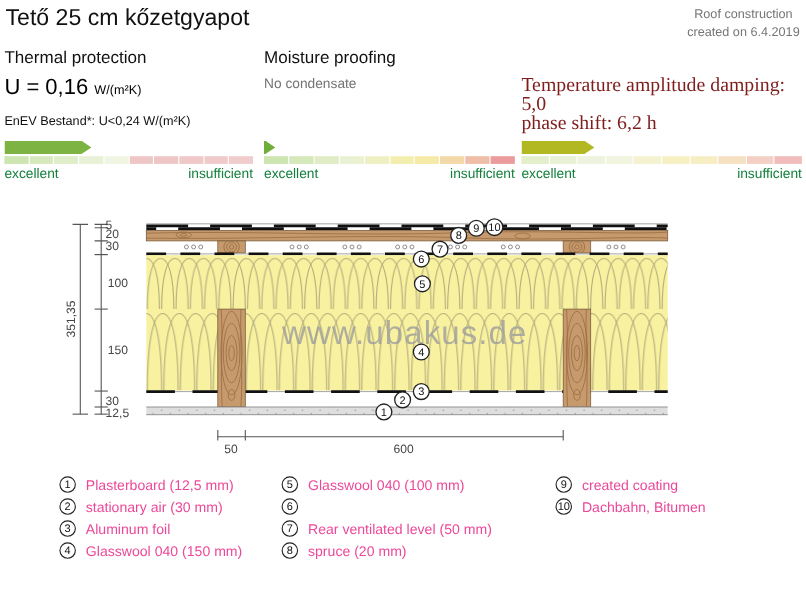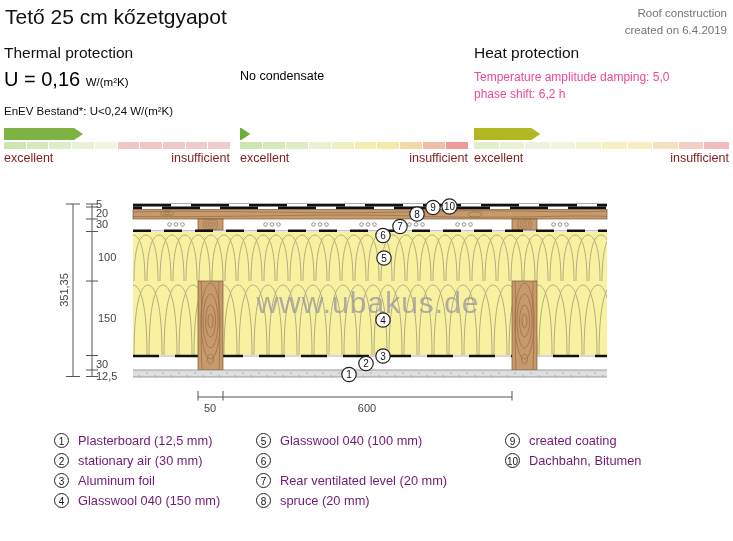--- a/index.html
+++ b/index.html
@@ -1,46 +1,46 @@
 <!DOCTYPE html>
 <html><head>
 <meta charset="utf-8">
 <style>
   html,body{margin:0;padding:0;background:#fff;}
   .page{position:relative;width:733px;height:530px;background:#fff;overflow:hidden;
         font-family:"Liberation Sans",sans-serif;color:#1d1d1d;}
   .title{position:absolute;left:5px;top:5px;font-size:21px;font-weight:400;color:#111;}
-  .meta{position:absolute;right:6px;top:5px;font-size:11.5px;color:#757575;text-align:right;line-height:1.45;}
+  .meta{position:absolute;right:6px;top:5px;font-size:11.5px;color:#757575;text-align:center;line-height:1.45;}
   .col{position:absolute;top:44px;height:122px;}
   .col1{left:4px;width:226px;}
   .col2{left:240px;width:228px;}
   .col3{left:474px;width:255px;}
   .sec-title{position:absolute;top:0;left:0;font-size:15.5px;color:#111;}
   .uval{position:absolute;top:24px;left:0;font-size:20px;color:#000000;}
   .uunit{font-size:11.5px;}
   .enev{position:absolute;top:61px;left:0;font-size:11.5px;color:#111;}
-  .note{position:absolute;top:25px;left:0;font-size:12.5px;color:#000000;}
-  .heat-lines{position:absolute;top:25px;left:0;font-size:12px;line-height:17px;color:#ec4899;}
+  .note{position:absolute;top:25px;left:0;font-size:12.5px;color:#737373;}
+  .heat-lines{position:absolute;top:25px;left:0;font-size:18px;line-height:17px;color:#7f1d1d;font-family:Liberation Serif, serif;}
   .bar{position:absolute;left:0;right:0;top:83px;height:80px;}
   .arrow{position:absolute;left:0;top:1px;height:12px;
          clip-path:polygon(0 0,calc(100% - 9px) 0,100% 50%,calc(100% - 9px) 100%,0 100%);}
   .segs{position:absolute;left:0;right:0;top:15px;height:7px;display:flex;gap:1px;}
   .seg{flex:1 1 0;}
-  .scale-labels{position:absolute;left:0;right:0;top:24px;font-size:12.5px;color:#7f1d1d;}
+  .scale-labels{position:absolute;left:0;right:0;top:24px;font-size:12.5px;color:#15803d;}
   .scale-labels .r{float:right;}
   .diagram-svg{position:absolute;left:0;top:185px;}
   svg text{font-family:"Liberation Sans",sans-serif;}
   .legend-col{position:absolute;top:431px;}
   .lcol1{left:54px;width:200px;}
   .lcol2{left:256px;width:230px;}
   .lcol3{left:505px;width:220px;}
   .lrow{display:flex;align-items:center;height:19.8px;}
   .lnum{flex:0 0 15px;width:15px;height:15px;border:1.2px solid #222;border-radius:50%;
         font-size:10px;line-height:15px;text-align:center;color:#111;box-sizing:border-box;}
-  .llabel{margin-left:9px;font-size:12.8px;color:#701a75;white-space:nowrap;}
+  .llabel{margin-left:9px;font-size:12.8px;color:#ec4899;white-space:nowrap;}
 </style>
 </head>
 <body>
 
 <div class="page">
 
   <div class="title">Tető 25 cm kőzetgyapot</div>
   <div class="meta">
     <div>Roof construction</div>
     <div>created on 6.4.2019</div>
@@ -68,20 +68,21 @@
           <div class="seg" style="background: rgb(241, 204, 204);"></div>
         </div>
       <div class="scale-labels">
         <span>excellent</span>
         <span class="r">insufficient</span>
       </div>
     </div>
   </div>
 
   <div class="col col2">
+    <div class="sec-title">Moisture proofing</div>
     <div class="note">No condensate</div>
     <div class="bar">
       <div class="arrow" style="width: 4.5%; background: rgb(111, 174, 58);"></div>
       <div class="segs">
           <div class="seg" style="background: rgb(205, 229, 177);"></div>
           <div class="seg" style="background: rgb(213, 232, 186);"></div>
           <div class="seg" style="background: rgb(223, 236, 197);"></div>
           <div class="seg" style="background: rgb(234, 241, 211);"></div>
           <div class="seg" style="background: rgb(239, 240, 194);"></div>
           <div class="seg" style="background: rgb(244, 238, 174);"></div>
@@ -91,21 +92,20 @@
           <div class="seg" style="background: rgb(235, 155, 155);"></div>
         </div>
       <div class="scale-labels">
         <span>excellent</span>
         <span class="r">insufficient</span>
       </div>
     </div>
   </div>
 
   <div class="col col3">
-    <div class="sec-title">Heat protection</div>
     <div class="heat-lines">
       <div>Temperature amplitude damping: 5,0</div>
       <div>phase shift: 6,2 h</div>
     </div>
     <div class="bar">
       <div class="arrow" style="width: 26%; background: rgb(178, 184, 33);"></div>
       <div class="segs">
           <div class="seg" style="background: rgb(227, 238, 203);"></div>
           <div class="seg" style="background: rgb(232, 241, 212);"></div>
           <div class="seg" style="background: rgb(237, 243, 220);"></div>
@@ -336,21 +336,21 @@
   <div class="legend-col lcol2">
     <div class="lrow">
       <span class="lnum">5</span>
       <span class="llabel">Glasswool 040 (100 mm)</span>
     </div>
     <div class="lrow">
       <span class="lnum">6</span>
     </div>
     <div class="lrow">
       <span class="lnum">7</span>
-      <span class="llabel">Rear ventilated level (20 mm)</span>
+      <span class="llabel">Rear ventilated level (50 mm)</span>
     </div>
     <div class="lrow">
       <span class="lnum">8</span>
       <span class="llabel">spruce (20 mm)</span>
     </div>
   </div>
   <div class="legend-col lcol3">
     <div class="lrow">
       <span class="lnum">9</span>
       <span class="llabel">created coating</span>

